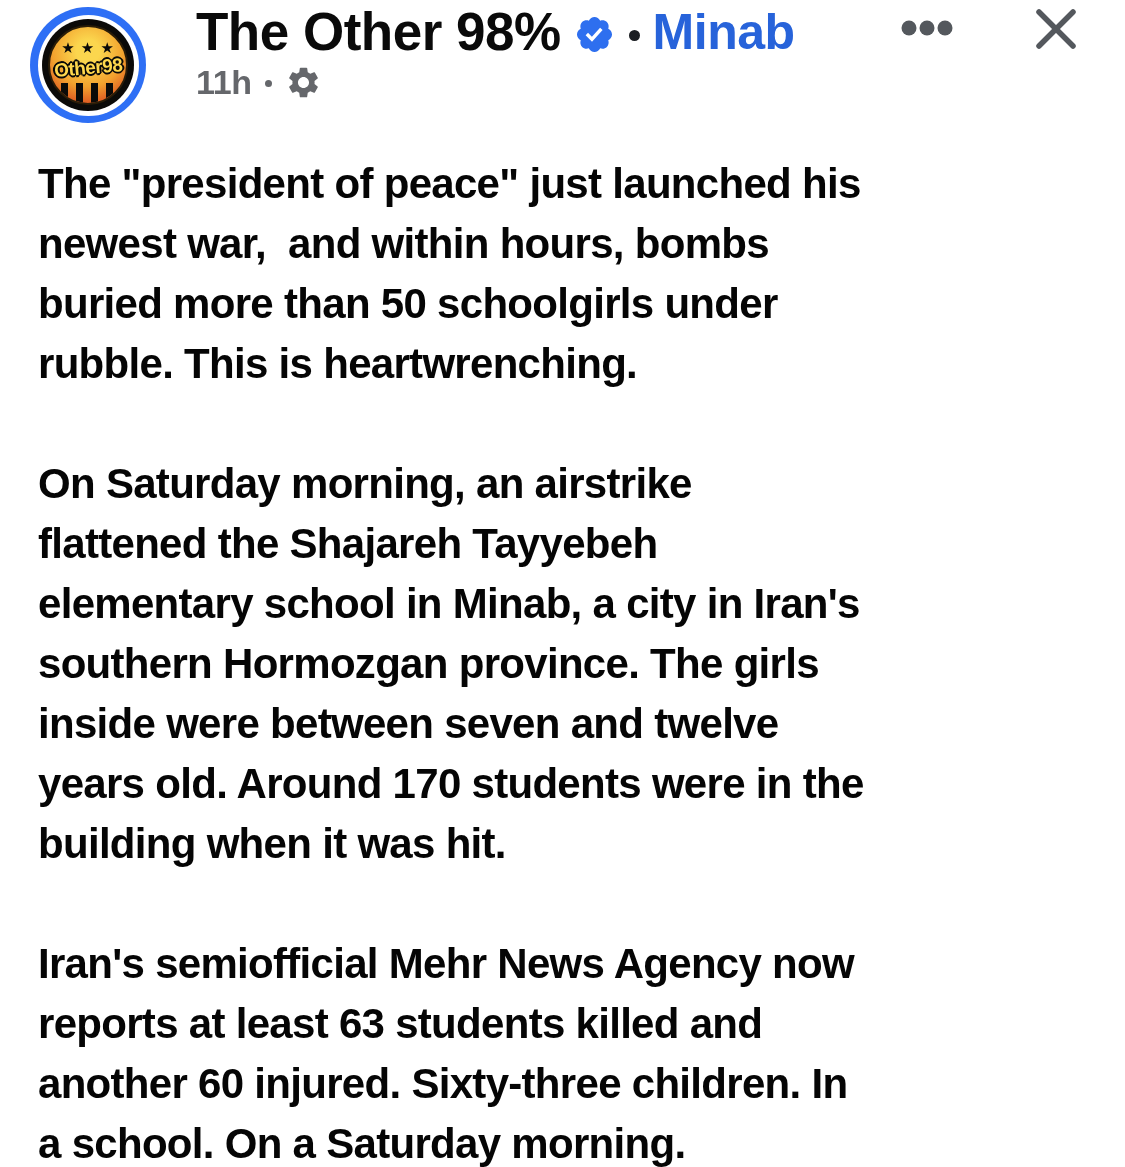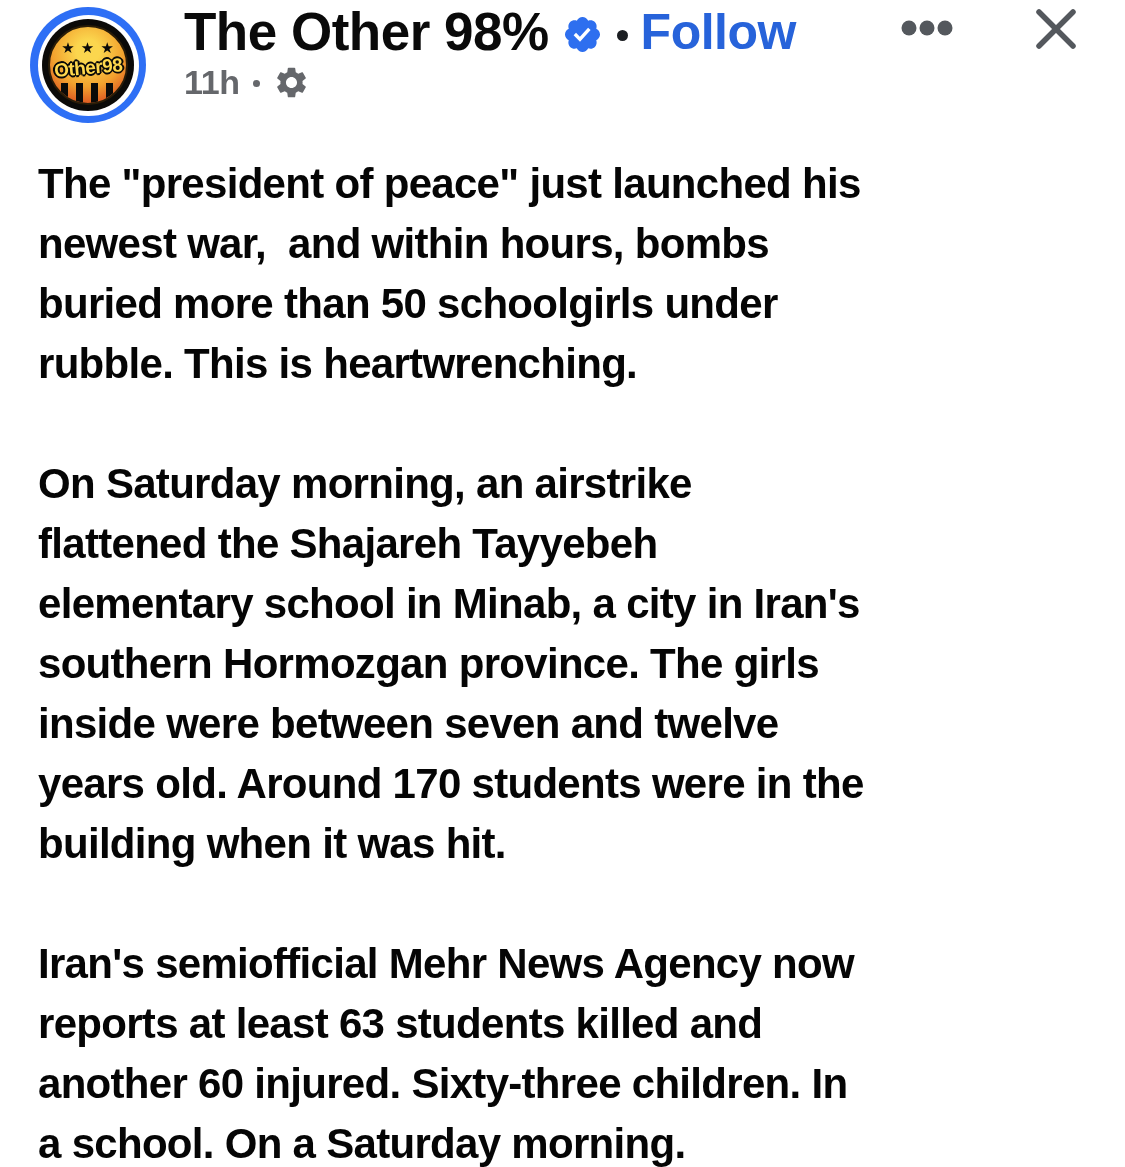--- a/index.html
+++ b/index.html
@@ -45,21 +45,21 @@
     transform: rotate(-5deg); letter-spacing: -0.5px;
     text-shadow:
       -2px 0 #0b0a08, 2px 0 #0b0a08, 0 -2px #0b0a08, 0 2px #0b0a08,
       -1px -1px #0b0a08, 1px 1px #0b0a08, -1px 1px #0b0a08, 1px -1px #0b0a08;
   }
   .badge-stripes {
     position: absolute; bottom: -2px; left: 14%; width: 72%; height: 22px;
     background: repeating-linear-gradient(90deg, #0b0a08 0 7px, transparent 7px 15px);
   }
 
-  .header-text { position: absolute; left: 184px; top: 2px; }
+  .header-text { position: absolute; left: 196px; top: 2px; }
   .name-row { display: flex; align-items: center; height: 60px; }
   .page-name {
     font-size: 53px; font-weight: 800; color: #0a0a0a;
     letter-spacing: -0.5px; line-height: 60px; cursor: pointer;
   }
   .verified-badge { width: 41px; height: 41px; margin-left: 13px; margin-top: 4px; }
   .name-sep {
     width: 11px; height: 11px; border-radius: 50%; background: #1b1e22;
     margin: 6px 13px 0 14px;
   }
@@ -106,21 +106,21 @@
     </div>
 
     <div class="header-text">
       <div class="name-row">
         <span class="page-name">The Other 98%</span>
         <svg class="verified-badge" viewBox="0 0 24 24">
           <path fill="#2E6FEF" d="M22.25 12c0-1.43-.88-2.67-2.19-3.34.46-1.39.2-2.9-.81-3.91s-2.52-1.27-3.91-.81c-.66-1.31-1.91-2.19-3.34-2.19s-2.67.88-3.33 2.19c-1.4-.46-2.91-.2-3.92.81s-1.26 2.52-.8 3.91c-1.31.67-2.2 1.91-2.2 3.34s.89 2.67 2.2 3.34c-.46 1.39-.21 2.9.8 3.91s2.52 1.26 3.91.81c.67 1.31 1.91 2.19 3.34 2.19s2.68-.88 3.34-2.19c1.39.45 2.9.2 3.91-.81s1.27-2.52.81-3.91c1.31-.67 2.19-1.91 2.19-3.34z"></path>
           <path fill="#ffffff" d="M10.54 16.2 6.8 12.46l1.41-1.42 2.26 2.26 4.8-5.23 1.47 1.36-6.2 6.77z"></path>
         </svg>
         <span class="name-sep"></span>
-        <span class="follow-link">Follow</span>
+        <span class="follow-link">Minab</span>
       </div>
       <div class="meta-row">
         <span class="timestamp">11h</span>
         <span class="meta-sep"></span>
         <svg class="gear-icon" viewBox="0 0 24 24">
           <path fill="#65676B" d="M19.14 12.94c.04-.3.06-.61.06-.94 0-.32-.02-.64-.07-.94l2.03-1.58c.18-.14.23-.41.12-.61l-1.92-3.32c-.12-.22-.37-.29-.59-.22l-2.39.96c-.5-.38-1.03-.7-1.62-.94l-.36-2.54c-.04-.24-.24-.41-.48-.41h-3.84c-.24 0-.43.17-.47.41l-.36 2.54c-.59.24-1.13.57-1.62.94l-2.39-.96c-.22-.08-.47 0-.59.22L2.74 8.87c-.12.21-.08.47.12.61l2.03 1.58c-.05.3-.09.63-.09.94s.02.64.07.94l-2.03 1.58c-.18.14-.23.41-.12.61l1.92 3.32c.12.22.37.29.59.22l2.39-.96c.5.38 1.03.7 1.62.94l.36 2.54c.05.24.24.41.48.41h3.84c.24 0 .44-.17.47-.41l.36-2.54c.59-.24 1.13-.56 1.62-.94l2.39.96c.22.08.47 0 .59-.22l1.92-3.32c.12-.22.07-.47-.12-.61l-2.01-1.58zM12 15.6c-1.98 0-3.6-1.62-3.6-3.6s1.62-3.6 3.6-3.6 3.6 1.62 3.6 3.6-1.62 3.6-3.6 3.6z"></path>
         </svg>
       </div>
     </div>
 

